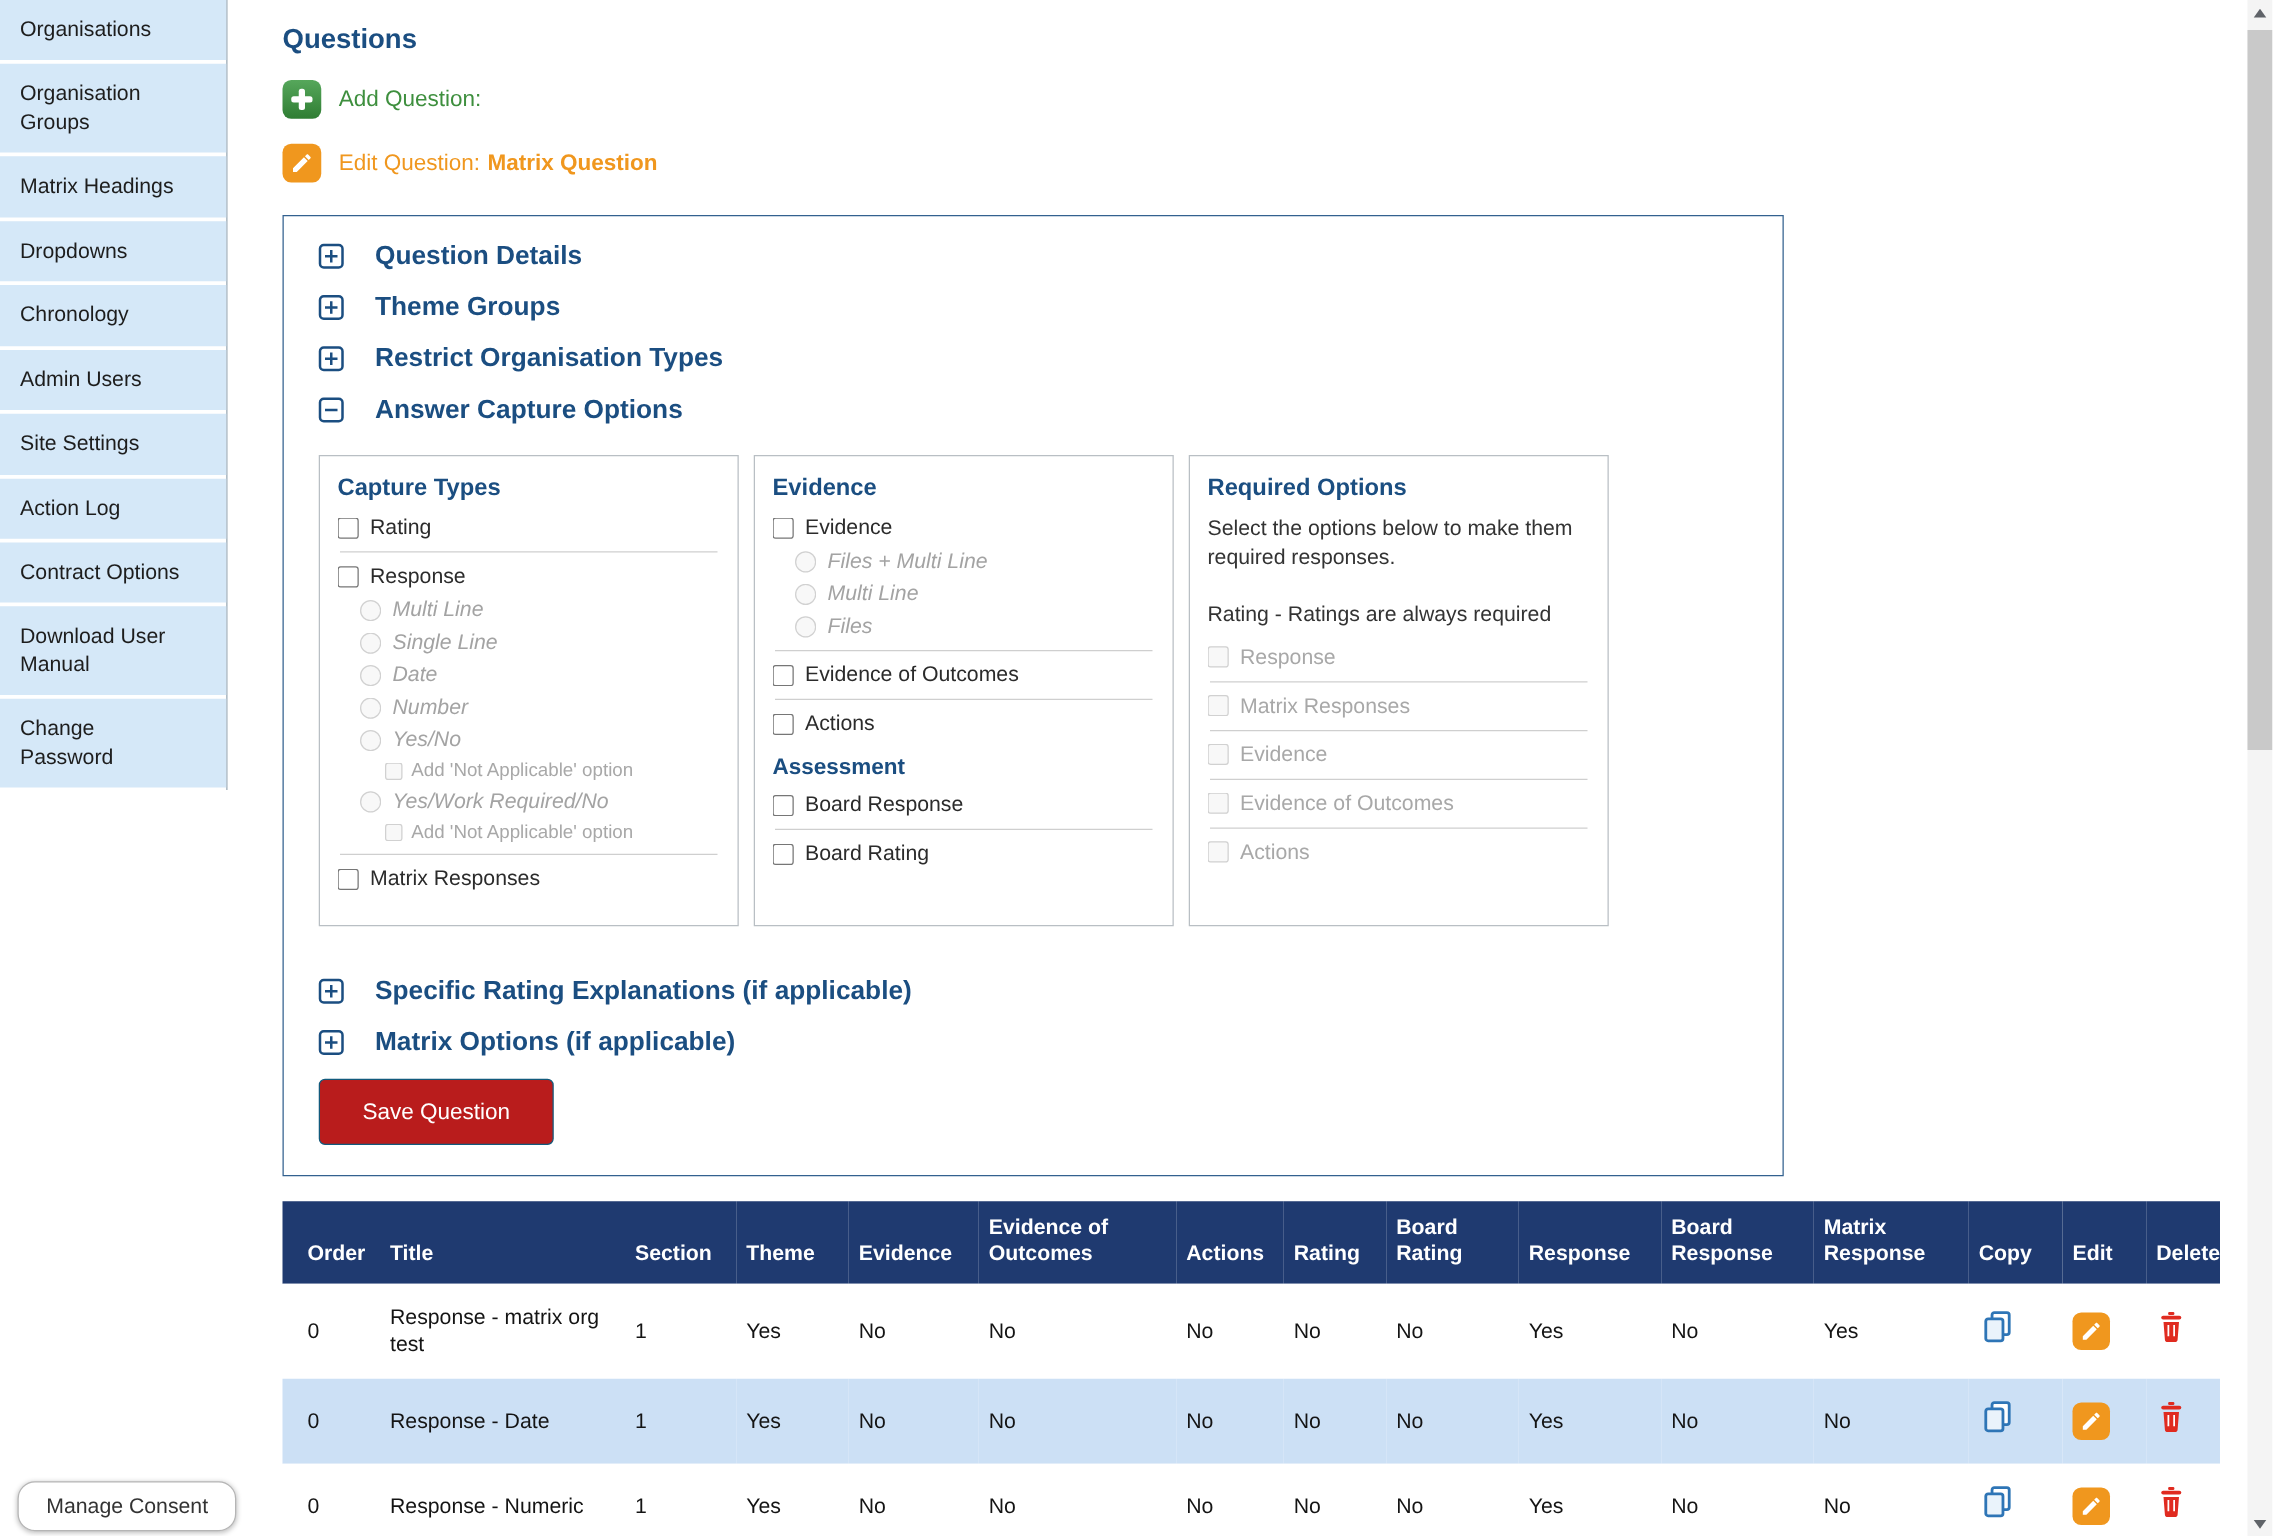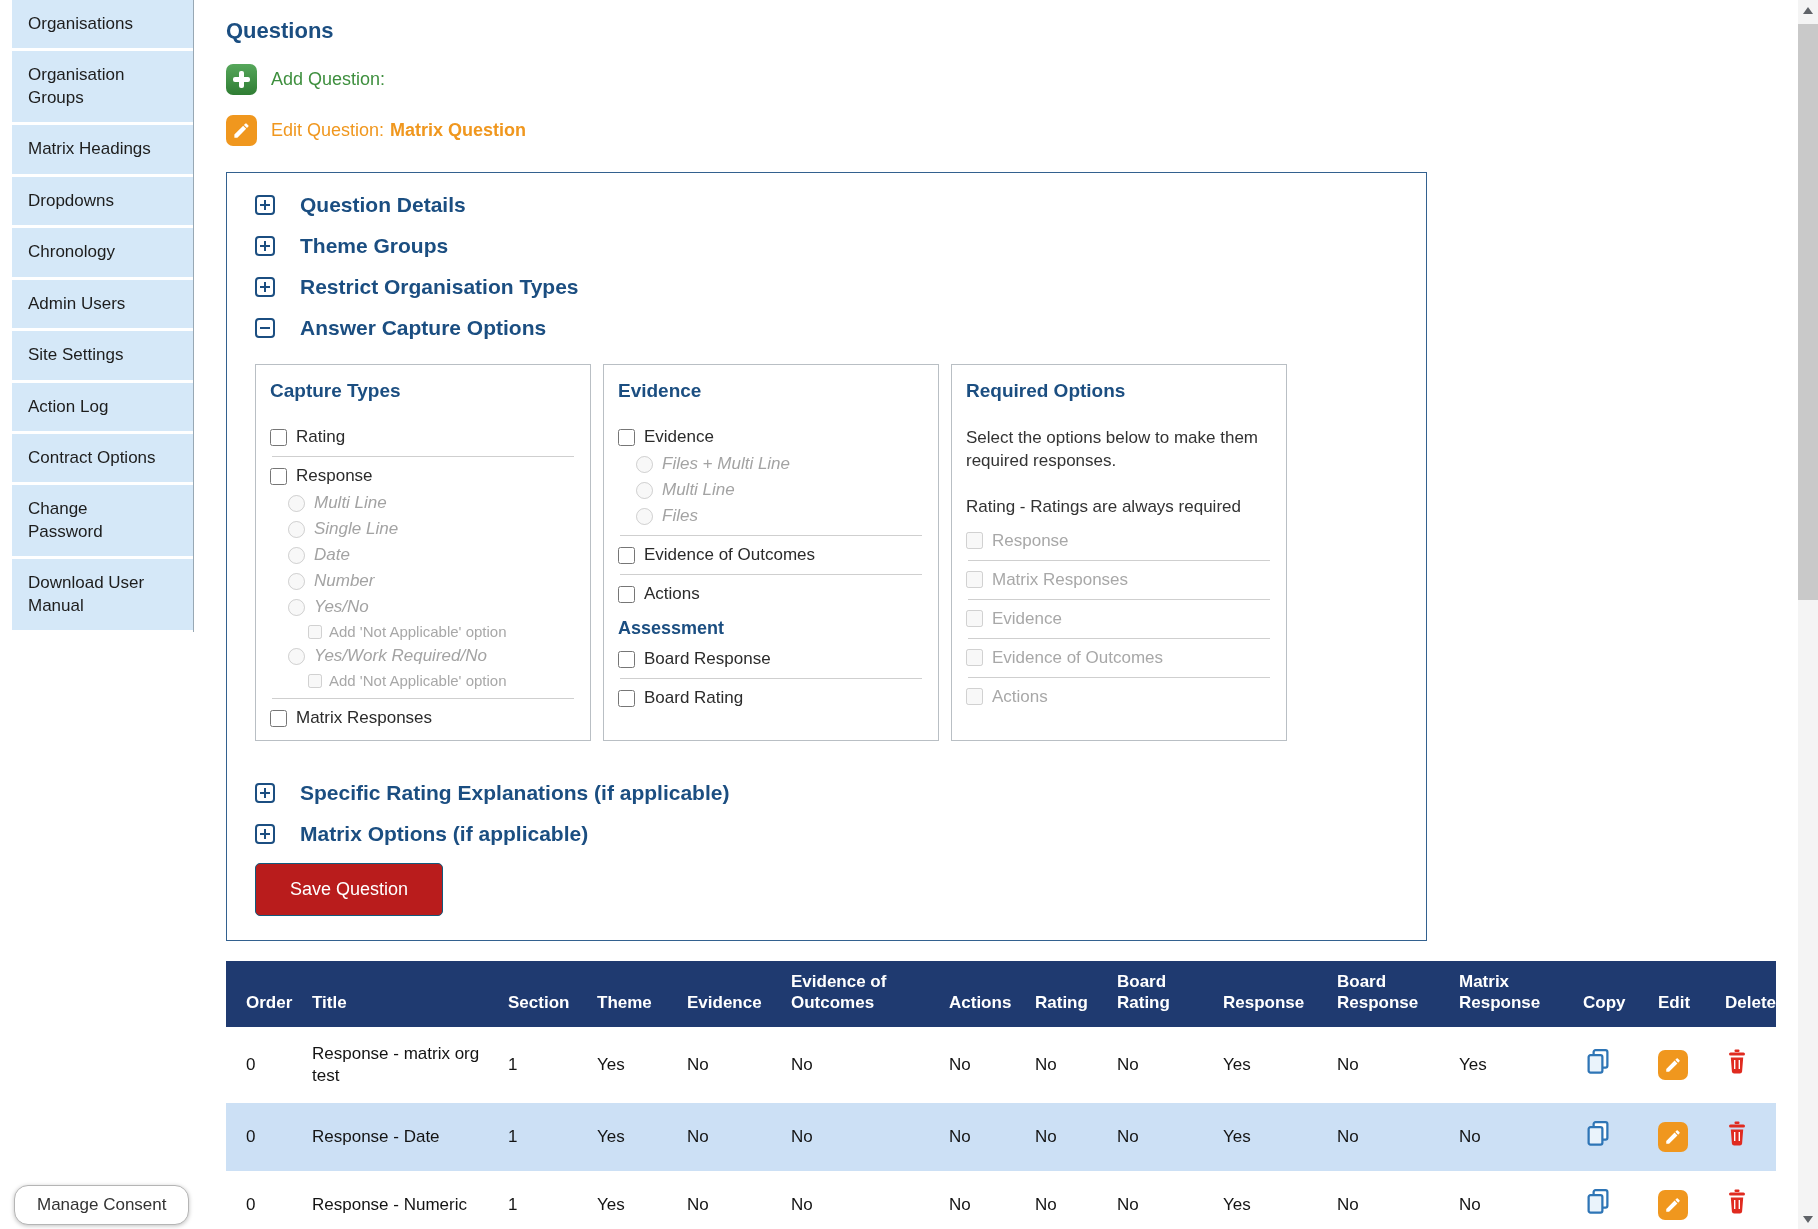--- a/index.html
+++ b/index.html
@@ -8,21 +8,21 @@
     position: relative;
     width: 1818px; height: 1229px;
     overflow: hidden;
     background: #ffffff;
     font-family: "Liberation Sans", sans-serif;
     color: #222;
   }
 
   
   .sidebar {
-    position: absolute; top: 0; left: 12px;
+    position: absolute; top: 0; left: 0;
     width: 182px;
     display: flex; flex-direction: column; gap: 3px;
     border-right: 1px solid #98a8b4;
     padding-bottom: 2px;
   }
   .side-item {
     background: #d5e8f8;
     padding: 13px 16px;
     font-size: 17px; line-height: 1.32; color: #1d1d1d;
     white-space: pre-line;
@@ -52,21 +52,21 @@
   .panel { margin-top: 26px; width: 1201px; border: 1px solid #33618f; padding: 20px 28px 24px; background: #fff; }
 
   .section-row { display: flex; align-items: center; gap: 25px; margin: 0 0 17px; width: fit-content; cursor: pointer; }
   .toggle { position: relative; width: 20px; height: 20px; border: 2px solid #1b4e81; border-radius: 4px; flex: none; }
   .toggle::before { content: ""; position: absolute; left: 3px; right: 3px; top: 50%; margin-top: -1.25px; height: 2.5px; background: #1b4e81; }
   .toggle.plus::after { content: ""; position: absolute; top: 3px; bottom: 3px; left: 50%; margin-left: -1.25px; width: 2.5px; background: #1b4e81; }
   .section-label { font-size: 21px; font-weight: bold; color: #1b4e81; }
 
   .boxes { display: flex; gap: 12px; margin: 24px 0 40px; }
   .box { width: 336px; height: 377px; border: 1px solid #b9bfc4; padding: 15px 14px; overflow: hidden; }
-  .box-title { font-size: 19px; font-weight: bold; color: #1b4e81; margin-bottom: 25px; }
+  .box-title { font-size: 19px; font-weight: bold; color: #1b4e81; margin-bottom: 10px; }
   .box-subtitle { font-size: 18px; font-weight: bold; color: #1b4e81; margin: 14px 0 10px; }
 
   .opt-row { display: flex; align-items: center; margin: 7px 0; font-size: 17px; color: #2b2b2b; cursor: pointer; }
   .opt-row.disabled { cursor: default; }
   .opt-row input { width: 17px; height: 17px; margin: 0 9px 0 0; flex: none; }
   .indent1 { margin-left: 18px; margin-top: 6px; margin-bottom: 6px; }
   .indent2 { margin-left: 38px; font-size: 15px; margin-top: 4px; margin-bottom: 4px; }
   .indent2 input { width: 14px; height: 14px; margin-right: 7px; }
   .muted-italic span { color: #a3a3a3; font-style: italic; }
   .muted span { color: #a8a8a8; }
@@ -122,24 +122,24 @@
   <div class="side-item">Organisations</div>
   <div class="side-item">Organisation
 Groups</div>
   <div class="side-item">Matrix Headings</div>
   <div class="side-item">Dropdowns</div>
   <div class="side-item">Chronology</div>
   <div class="side-item">Admin Users</div>
   <div class="side-item">Site Settings</div>
   <div class="side-item">Action Log</div>
   <div class="side-item">Contract Options</div>
+  <div class="side-item">Download User
+Manual</div>
   <div class="side-item">Change
 Password</div>
-  <div class="side-item">Download User
-Manual</div>
 </aside>
 
 <main class="main">
 
   <h1 class="page-title">Questions</h1>
 
   <div class="action-row">
     <span class="add-icon"></span>
     <span class="add-label">Add Question:</span>
   </div>

